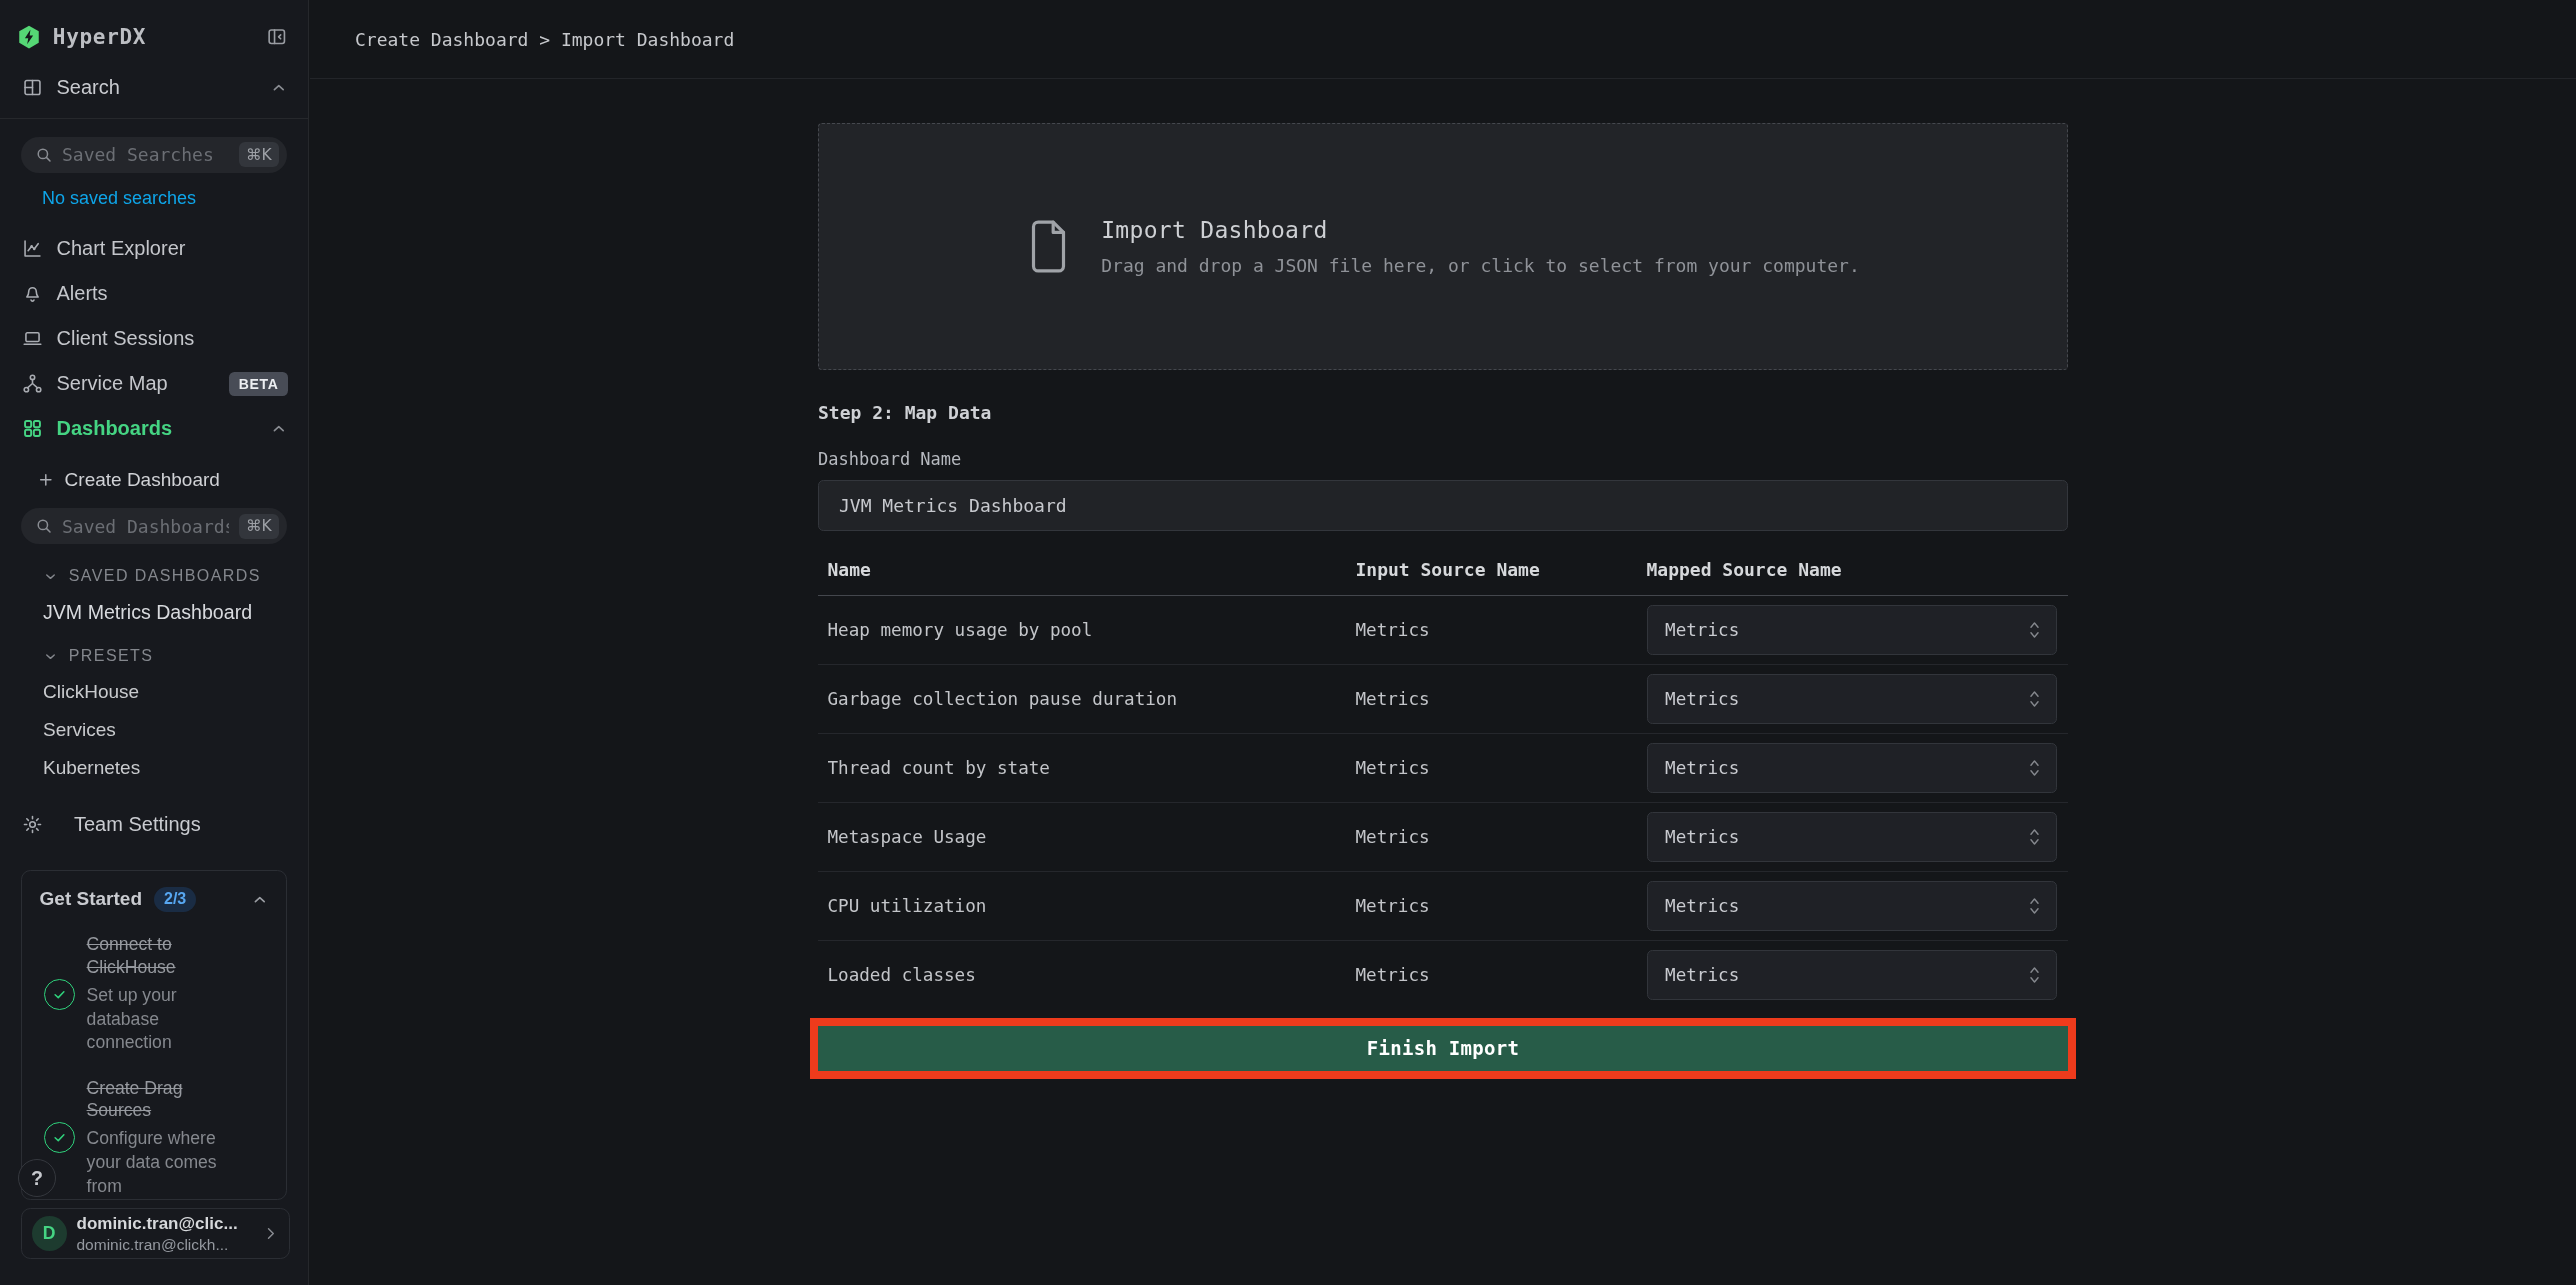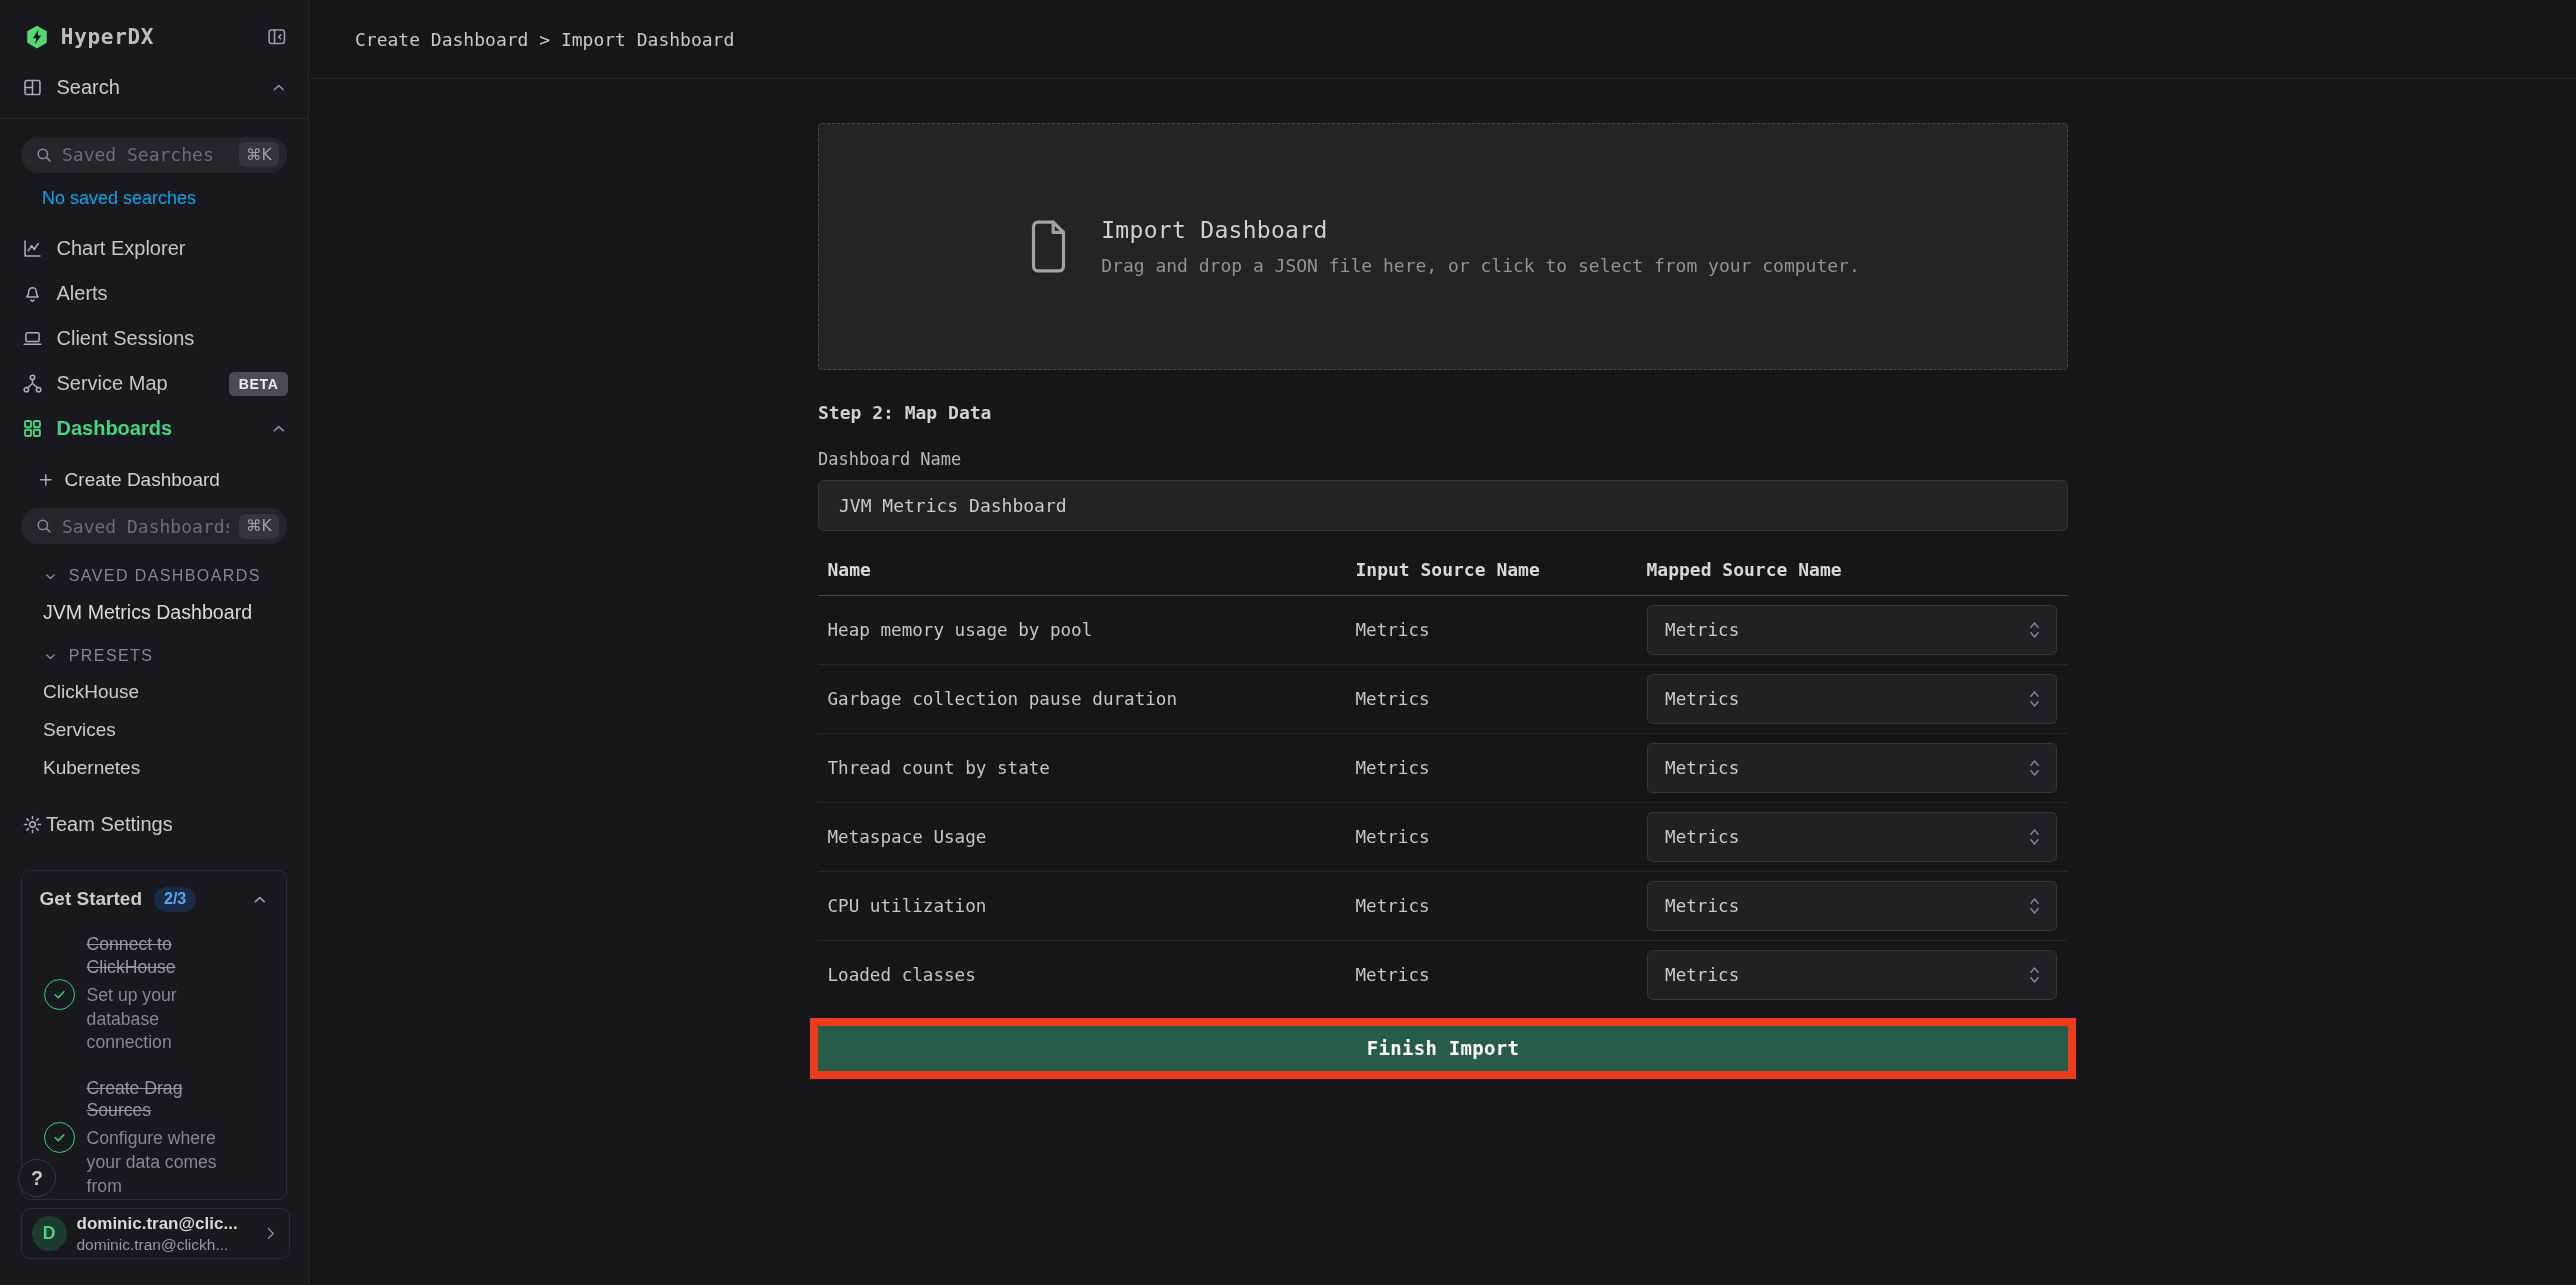--- a/index.html
+++ b/index.html
@@ -12,21 +12,21 @@
     --sans:"Liberation Sans","DejaVu Sans",sans-serif;
   }
   *{box-sizing:border-box;margin:0;padding:0}
   html,body{width:2576px;height:1285px;overflow:hidden}
   body{background:var(--bg);font-family:var(--sans);-webkit-font-smoothing:antialiased}
   svg{display:block}
 
   
   .sidebar{position:absolute;left:0;top:0;width:309px;height:1285px;background:var(--sidebar-bg);
     border-right:0.7px solid var(--line);}
-  .logo-row{display:flex;align-items:center;gap:10.8px;padding:24px 20px 0 24px;}
+  .logo-row{display:flex;align-items:center;gap:10.8px;padding:24px 20px 0 16px;}
   .logo-text{font-family:var(--mono);font-weight:bold;font-size:21px;color:#bcbec3;letter-spacing:0.7px;}
   .collapse-btn{margin-left:auto;color:#9a9da3;cursor:pointer}
   .search-header{margin-top:26px;display:flex;align-items:center;gap:13.5px;padding:0 20px 19px 22px;
     border-bottom:0.7px solid var(--line);font-size:20px;color:#c9cbd0;}
   .search-header .chev{margin-left:auto;color:#8a8d93}
   .pill{margin:17.6px 21px 0;height:36px;border-radius:18px;background:#24262b;display:flex;
     align-items:center;gap:9.5px;padding:0 8px 0 13.5px;color:#6b6e74;}
   .pill input{flex:1;min-width:0;background:transparent;border:none;outline:none;
     font-family:var(--mono);font-size:18px;color:#d0d2d6;}
   .pill input::placeholder{color:#6b6e74}
@@ -41,21 +41,21 @@
   .nav-item.active .ic{color:var(--accent-green)}
   .nav-item .chev{margin-left:auto;color:#8a8d93}
   .beta{margin-left:auto;background:var(--beta-badge-bg);color:#eceef1;font-size:14px;font-weight:bold;
     letter-spacing:0.7px;border-radius:5.4px;padding:4px 9.5px;}
   .create-dash{margin:17.6px 0 0 37px;display:flex;align-items:center;gap:10px;font-size:19px;color:#d0d2d6;cursor:pointer;}
   .create-dash .plus{color:#aaadb3}
   .group-head{margin:23px 0 0 43px;display:flex;align-items:center;gap:10.8px;font-size:16px;
     color:#84878d;letter-spacing:1.4px;cursor:pointer;}
   .side-link{margin:16px 0 0 43px;font-size:19px;color:#c9cbce;cursor:pointer;}
   .side-link.bright{color:#d8dade;font-size:19.6px}
-  .team{margin:34px 0 0 22px;display:flex;align-items:center;gap:3px;font-size:20px;color:#c9cbd0;cursor:pointer;}
+  .team{margin:34px 0 0 22px;display:flex;align-items:center;gap:31px;font-size:20px;color:#c9cbd0;cursor:pointer;}
   .team .ic{color:#a9acb2}
 
   .gs-panel{position:absolute;left:21px;right:21px;top:870px;height:330px;border:0.7px solid var(--panel-border);
     border-radius:9.5px;padding:16px 17.6px;overflow:hidden;background:var(--sidebar-bg);}
   .gs-head{display:flex;align-items:center;gap:12px;}
   .gs-title{font-size:19px;font-weight:bold;color:#c9cbd0;}
   .gs-badge{background:var(--progress-badge-bg);color:var(--progress-badge-text);font-weight:bold;
     font-size:16px;border-radius:675px;padding:3.4px 10px;}
   .gs-head .chev{margin-left:auto;color:#9a9da3}
   .gs-steps{margin-top:21.6px;display:flex;flex-direction:column;gap:21.6px;}

